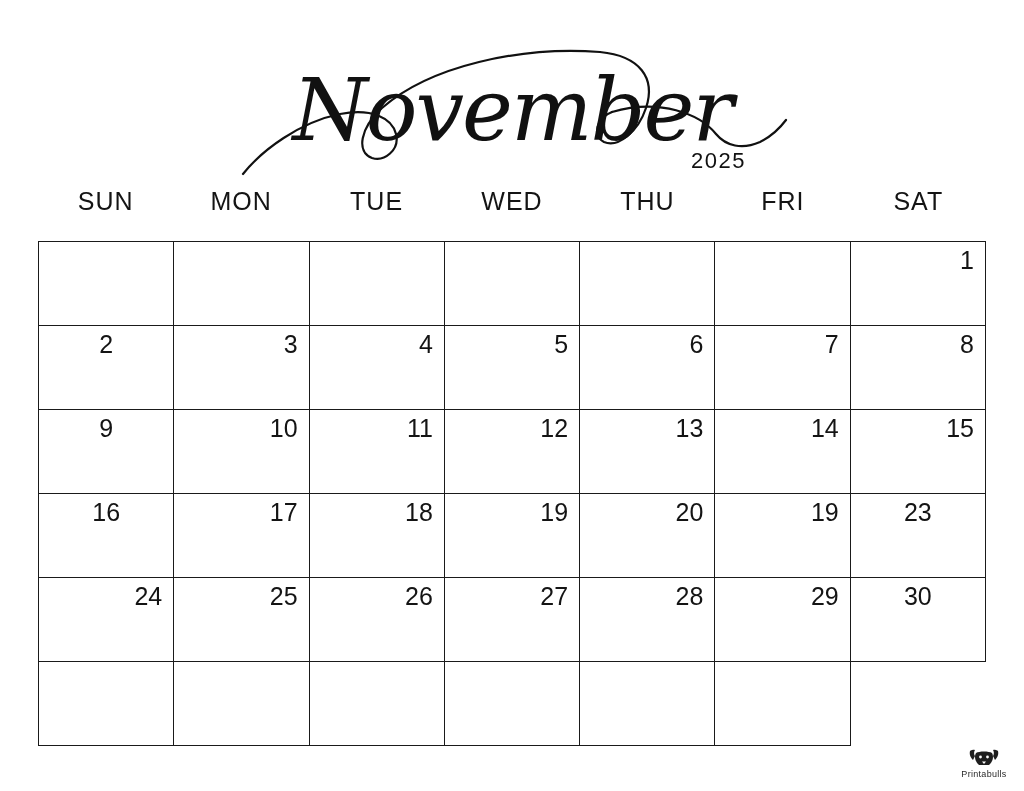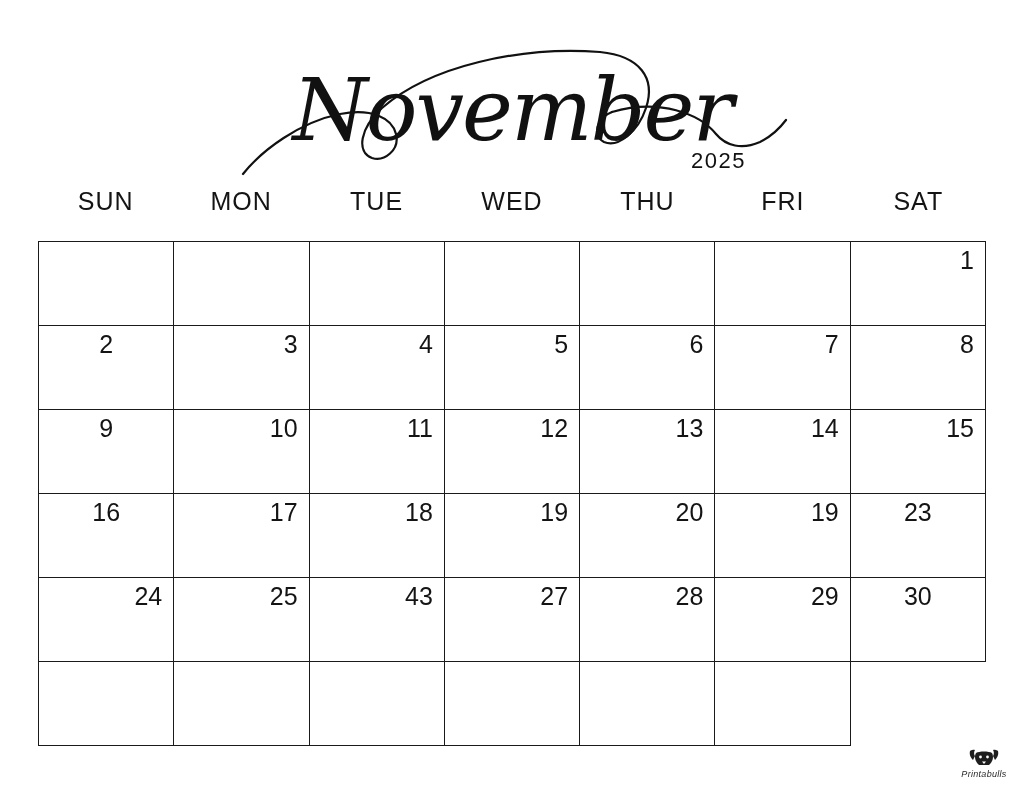--- a/index.html
+++ b/index.html
@@ -117,21 +117,20 @@
     display: block;
     margin: 0 auto;
   }
   .logo-text {
     display: block;
     font-family: "Liberation Sans", sans-serif;
     font-size: 9px;
     letter-spacing: 0.3px;
     color: #2a2a2a;
     margin-top: 1px;
-    font-style: italic;
   }
 </style>
 </head>
 <body>
 
 <div class="page">
 
   <div class="title-block">
     <svg class="title-svg" width="1024" height="160" viewBox="0 0 1024 160">
       <path d="M243,152 C262,128 300,100 340,92 C372,86 392,96 396,112 C400,128 384,140 372,136 C356,130 360,106 382,86 C430,44 520,24 600,30" fill="none" stroke="#111111" stroke-width="2.2" stroke-linecap="round"></path>
@@ -242,21 +241,21 @@
     <div class="cell first-col">
         <span class="daynum">23</span>
       </div>
     <div class="cell">
         <span class="daynum">24</span>
       </div>
     <div class="cell">
         <span class="daynum">25</span>
       </div>
     <div class="cell">
-        <span class="daynum">43</span>
+        <span class="daynum">26</span>
       </div>
     <div class="cell">
         <span class="daynum">27</span>
       </div>
     <div class="cell">
         <span class="daynum">28</span>
       </div>
     <div class="cell">
         <span class="daynum">29</span>
       </div>

